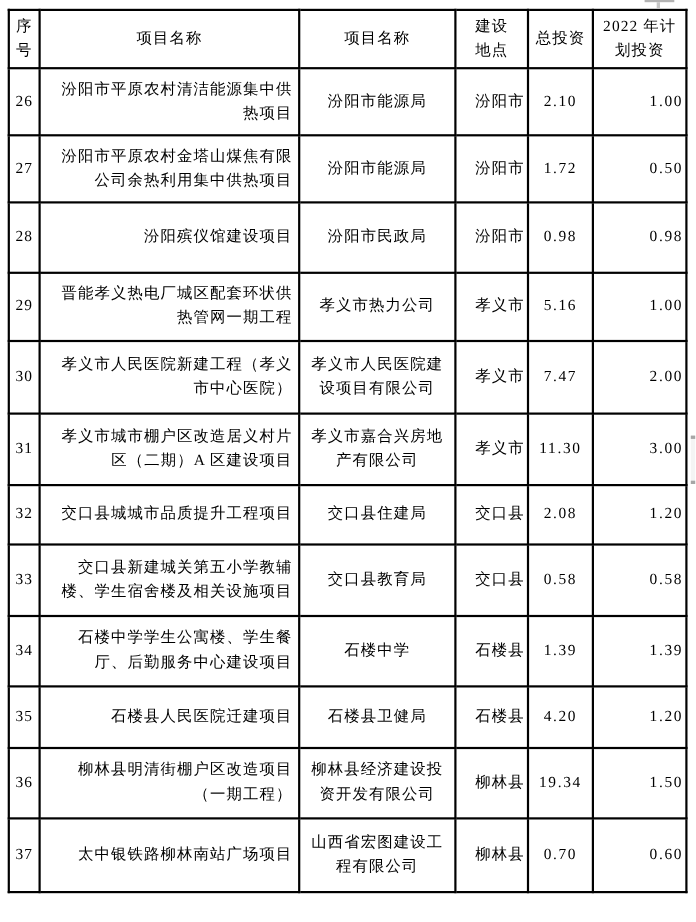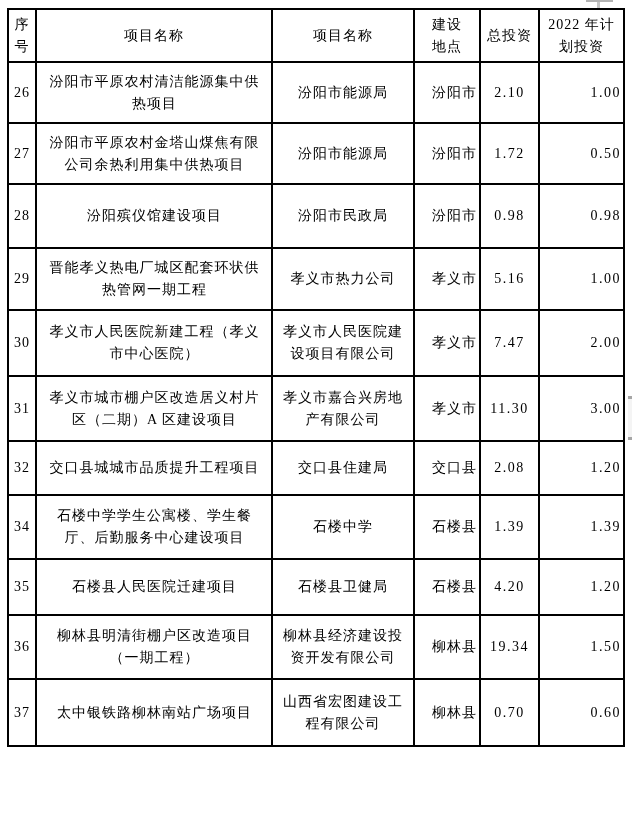--- a/index.html
+++ b/index.html
@@ -9,21 +9,21 @@
   table{border-collapse:collapse;table-layout:fixed;width:616px;
         position:absolute;left:7px;top:8px;background:#fff;}
   col.c0{width:28px;} col.c1{width:236px;} col.c2{width:142px;}
   col.c3{width:66px;} col.c4{width:59px;} col.c5{width:85px;}
   th,td{border:2px solid #000;font-size:14px;line-height:22px;
         letter-spacing:1px;font-weight:normal;vertical-align:middle;
         padding:2px;overflow:hidden;}
   thead th{text-align:center;height:47px;}
   .narrow{display:inline-block;width:36px;text-align:center;}
   td.c-no{text-align:center;}
-  td.c-name{text-align:center;padding-left:6px;padding-right:5px;}
+  td.c-name{text-align:right;padding-left:6px;padding-right:5px;}
   td.c-unit{text-align:center;padding-left:8px;padding-right:8px;}
   td.c-loc{text-align:right;margin-top:48px;}
   td.c-total{text-align:center;letter-spacing:1.5px;}
   td.c-plan{text-align:right;letter-spacing:1.5px;}
   .artifact-top-h{position:absolute;left:586px;top:0;width:27px;height:2px;background:#b3b3b3;}
   .artifact-top-v{position:absolute;left:597px;top:2px;width:3px;height:6px;background:#c6c6c6;}
   .artifact-bar{position:absolute;left:628px;top:396px;width:4px;height:44px;
                 background:#f4f4f4;border-top:3px solid #a6a6a6;border-bottom:3px solid #a6a6a6;
                 box-sizing:border-box;}
 </style>
@@ -100,20 +100,28 @@
       <td class="c-plan">3.00</td>
     </tr>
         <tr style="height: 54px;">
       <td class="c-no">32</td>
       <td class="c-name">交口县城城市品质提升工程项目</td>
       <td class="c-unit">交口县住建局</td>
       <td class="c-loc">交口县</td>
       <td class="c-total">2.08</td>
       <td class="c-plan">1.20</td>
     </tr>
+        <tr style="height: 65px;">
+      <td class="c-no">33</td>
+      <td class="c-name">交口县新建城关第五小学教辅楼、学生宿舍楼及相关设施项目</td>
+      <td class="c-unit">交口县教育局</td>
+      <td class="c-loc">交口县</td>
+      <td class="c-total">0.58</td>
+      <td class="c-plan">0.58</td>
+    </tr>
         <tr style="height: 64px;">
       <td class="c-no">34</td>
       <td class="c-name">石楼中学学生公寓楼、学生餐厅、后勤服务中心建设项目</td>
       <td class="c-unit">石楼中学</td>
       <td class="c-loc">石楼县</td>
       <td class="c-total">1.39</td>
       <td class="c-plan">1.39</td>
     </tr>
         <tr style="height: 56px;">
       <td class="c-no">35</td>

